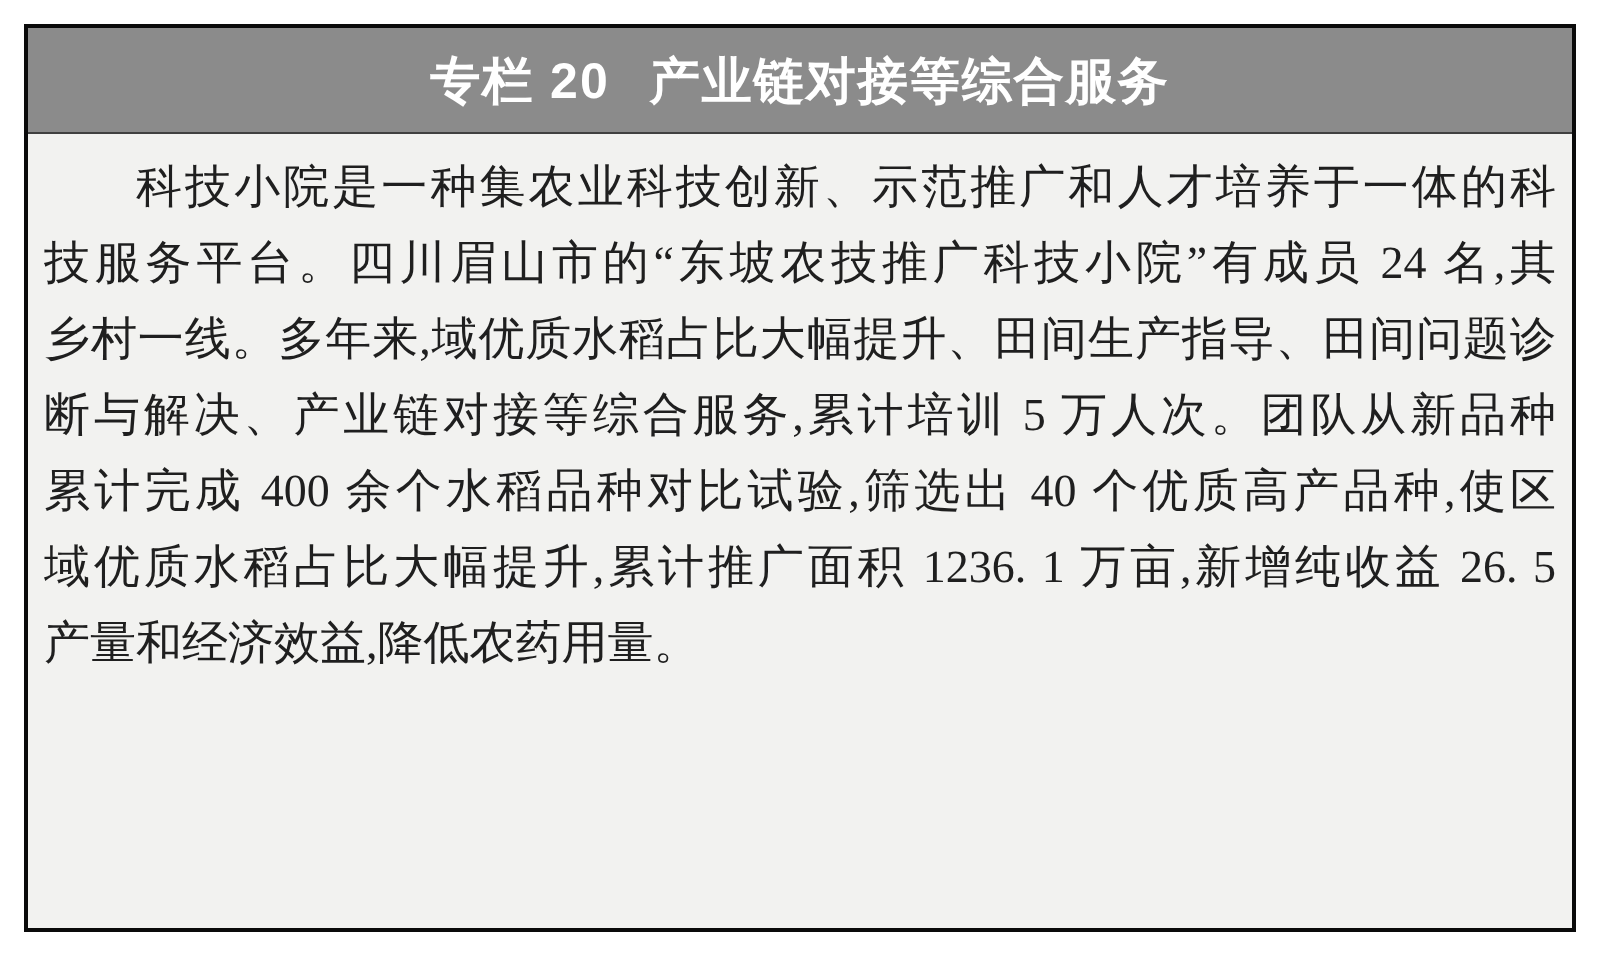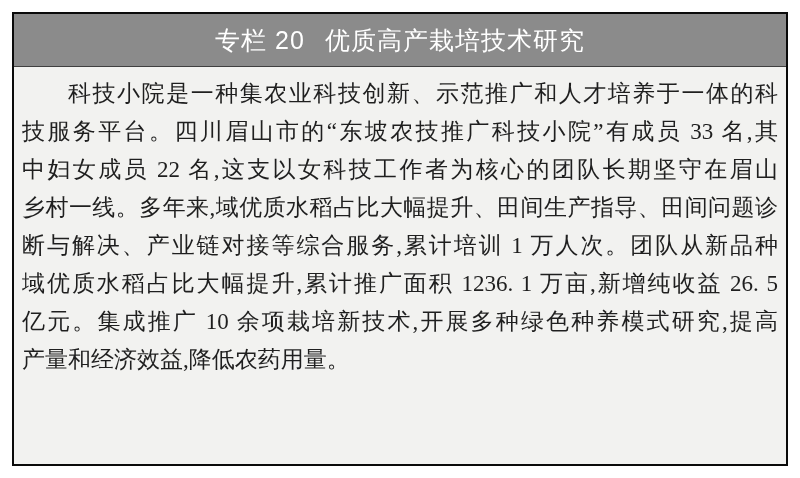--- a/index.html
+++ b/index.html
@@ -24,21 +24,21 @@
     box-sizing: border-box;
     height: 53px;
     background: var(--header-bg, #8b8b8b);
     border-bottom: 1px solid var(--header-rule, #404040);
     display: flex;
     align-items: center;
     justify-content: center;
     gap: 20px;
     color: var(--header-text, #ffffff);
     font-family: "Liberation Sans", "DejaVu Sans", sans-serif;
-    font-weight: 400;
+    font-weight: 700;
     font-size: 25px;
     letter-spacing: 1px;
   }
   .panel-body {
     box-sizing: border-box;
     height: 445px;
     padding: 8px 8px;
     color: var(--body-text, #1f1f1f);
     font-size: 23px;
     line-height: 38px;
@@ -58,25 +58,24 @@
     text-align: left;
     text-align-last: left;
   }
 </style>
 </head>
 <body>
 
 <div class="panel">
   <div class="panel-header">
     <span>专栏 20</span>
-    <span>优质高产栽培技术研究</span>
+    <span>产业链对接等综合服务</span>
   </div>
   <div class="panel-body">
       <div class="line first">科技小院是一种集农业科技创新、示范推广和人才培养于一体的科</div>
-      <div class="line">技服务平台。四川眉山市的“东坡农技推广科技小院”有成员 33 名,其</div>
-      <div class="line">中妇女成员 22 名,这支以女科技工作者为核心的团队长期坚守在眉山</div>
+      <div class="line">技服务平台。四川眉山市的“东坡农技推广科技小院”有成员 24 名,其</div>
       <div class="line">乡村一线。多年来,域优质水稻占比大幅提升、田间生产指导、田间问题诊</div>
-      <div class="line">断与解决、产业链对接等综合服务,累计培训 1 万人次。团队从新品种</div>
+      <div class="line">断与解决、产业链对接等综合服务,累计培训 5 万人次。团队从新品种</div>
+      <div class="line">累计完成 400 余个水稻品种对比试验,筛选出 40 个优质高产品种,使区</div>
       <div class="line">域优质水稻占比大幅提升,累计推广面积 1236. 1 万亩,新增纯收益 26. 5</div>
-      <div class="line">亿元。集成推广 10 余项栽培新技术,开展多种绿色种养模式研究,提高</div>
       <div class="line last">产量和经济效益,降低农药用量。</div>
     </div>
 </div>
 
 </body></html>

